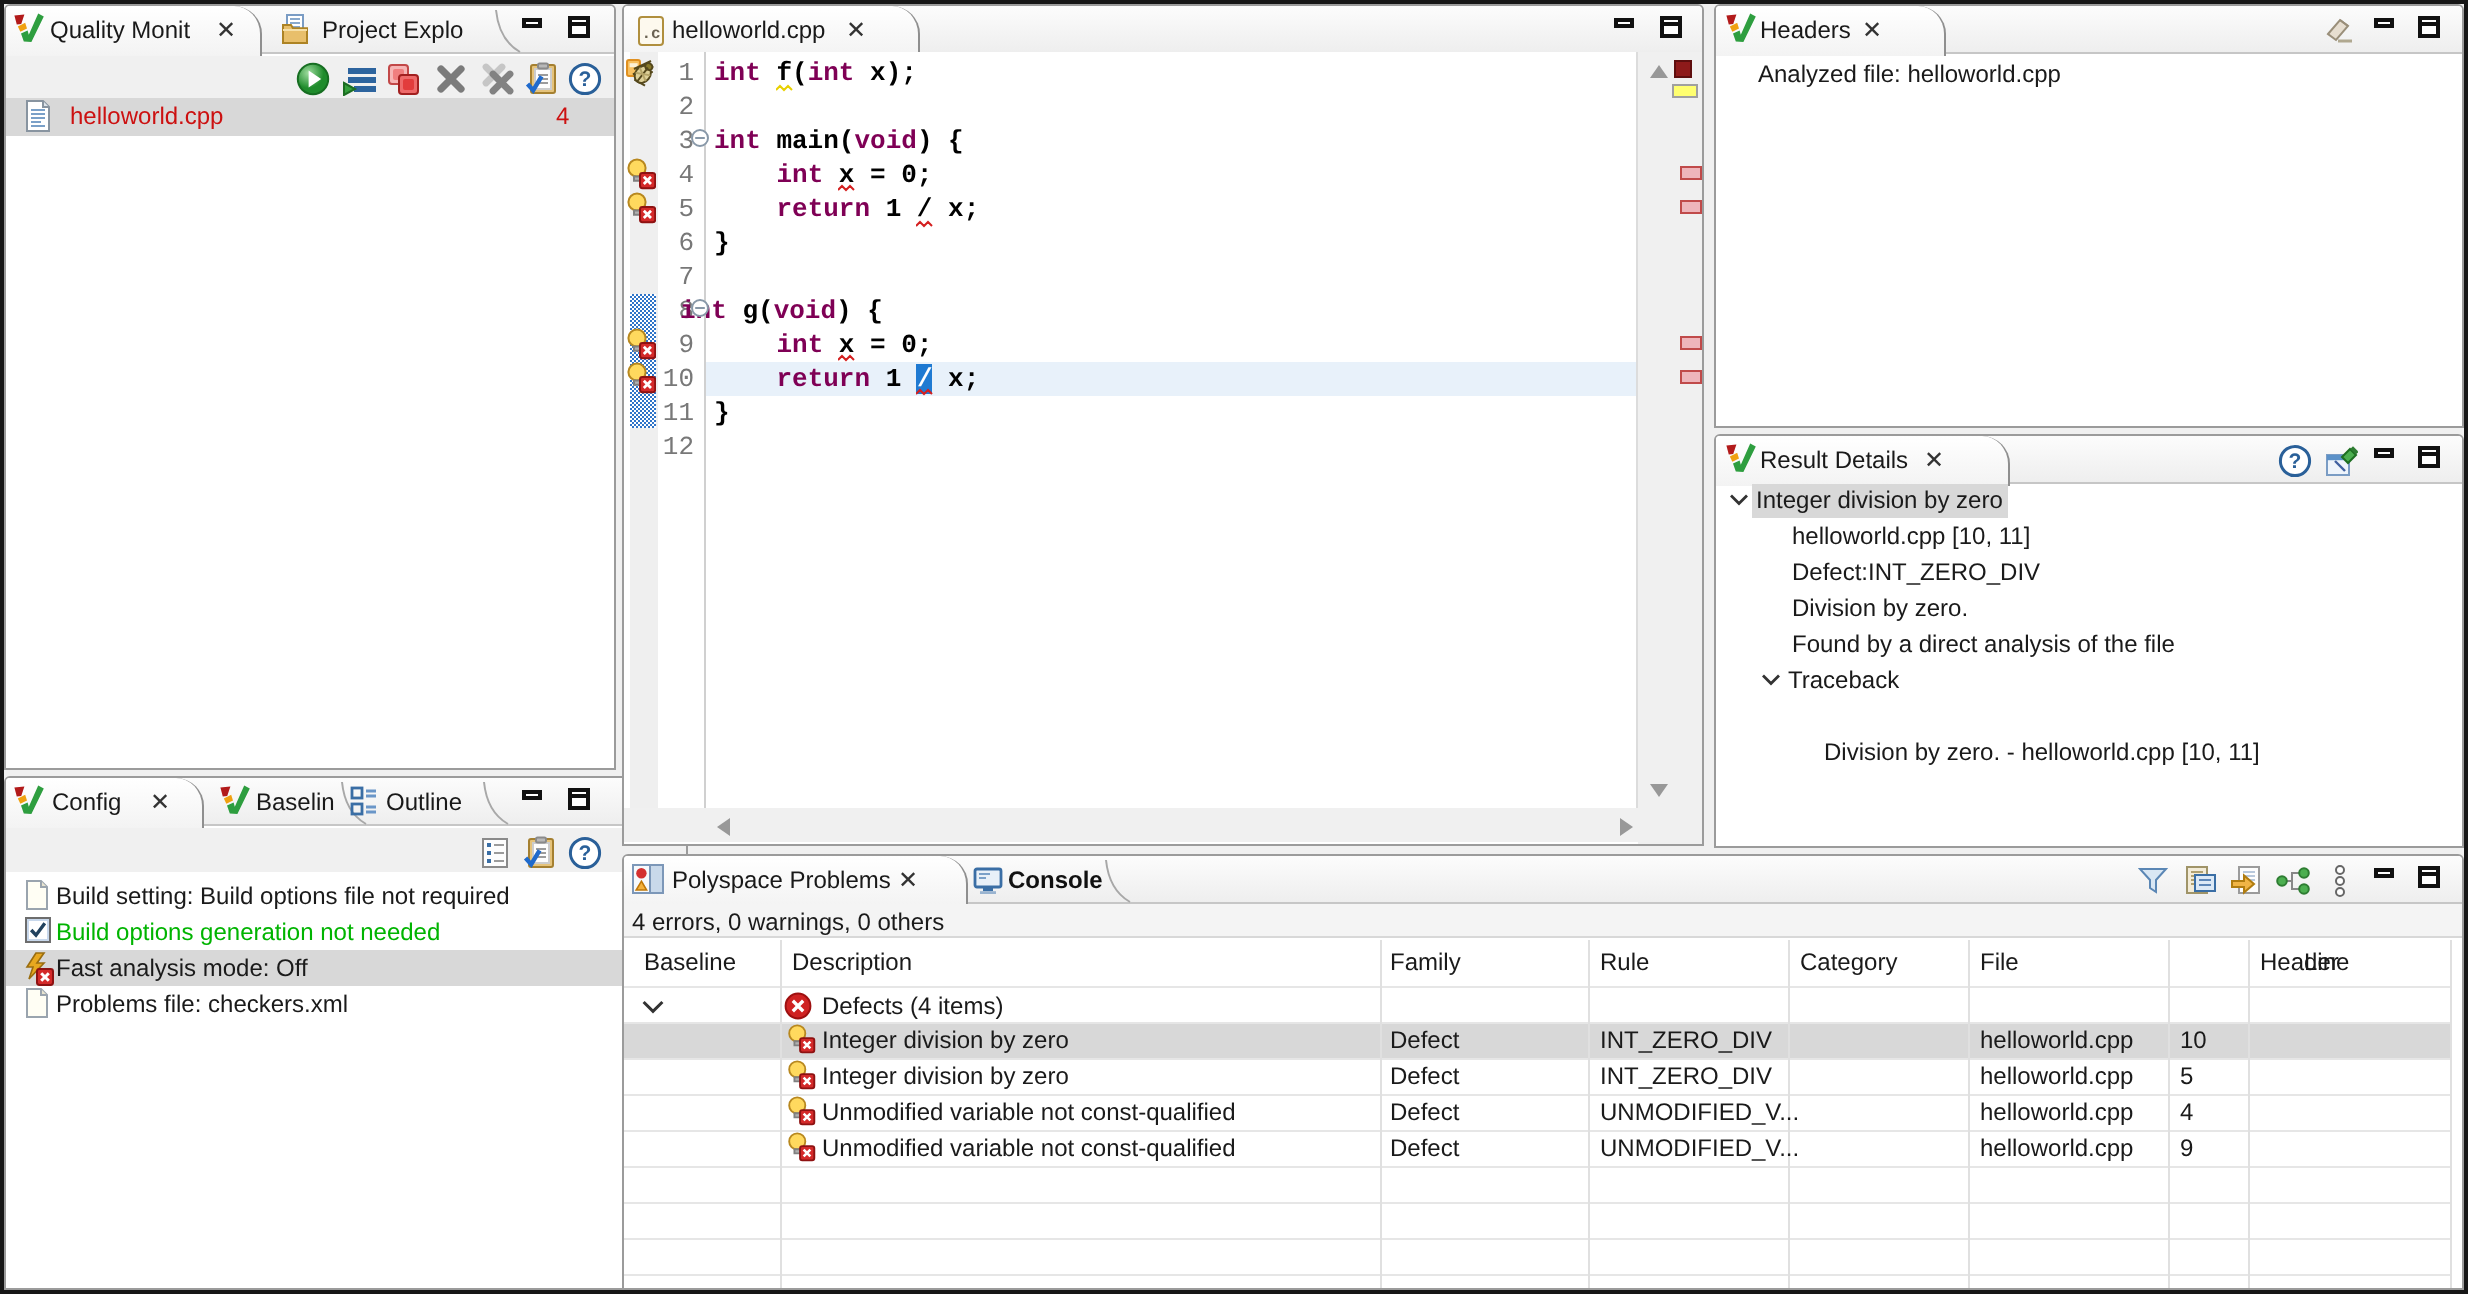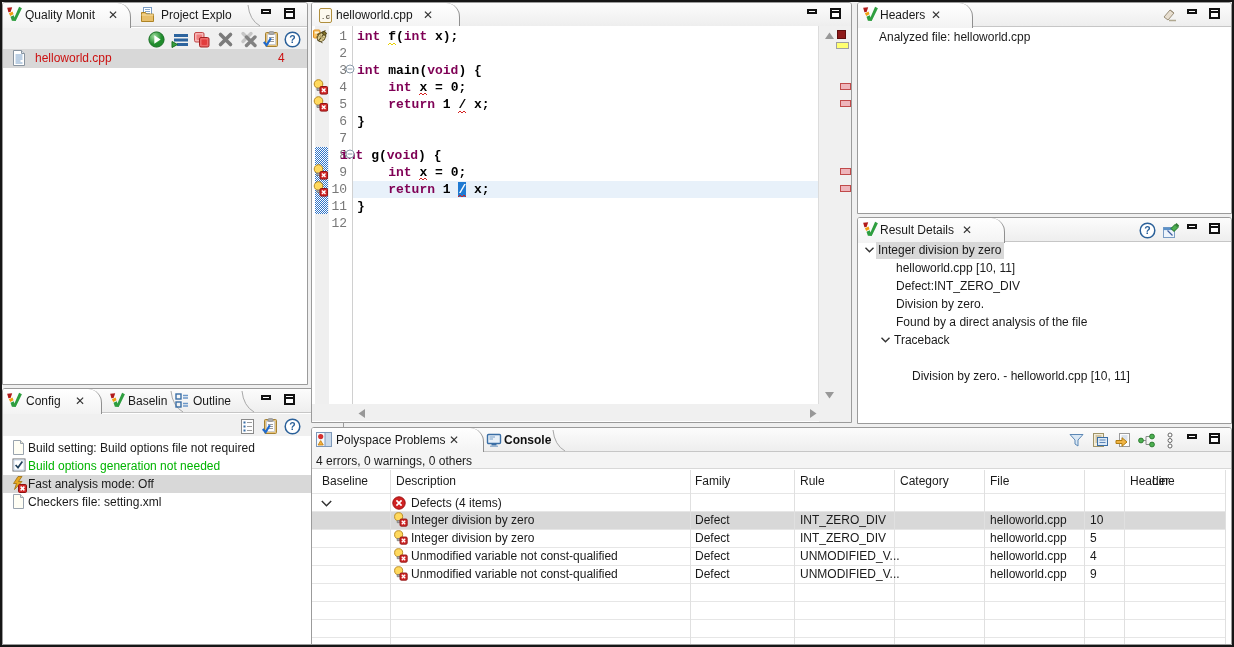--- a/index.html
+++ b/index.html
@@ -198,21 +198,21 @@
         <polygon points="7,0.5 2.5,7.5 5.5,7.5 3.5,13.5 11,5.5 7.5,5.5 11,0.5" fill="#e8a820" stroke="#9a6d10" stroke-width="0.8"></polygon>
         <rect x="7.5" y="8.5" width="8" height="8" rx="1.2" fill="#d42a2a" stroke="#8e1212"></rect>
         <path d="M9.6,10.6 l3.8,3.8 M13.4,10.6 l-3.8,3.8" stroke="#fff" stroke-width="1.5"></path>
       </svg>
   <div class="txt" style="left:25px; top:88px;">Fast analysis mode: Off</div>
 
   <svg class="ico" style="left:9px; top:105px;" width="13" height="15" viewBox="0 0 13 15">
         <path d="M1.5,0.5 h7 l3,3 v11 h-10 z" fill="#fffef4" stroke="#9aa4ae"></path>
         <path d="M8.5,0.5 v3 h3" fill="#e8e4d0" stroke="#9aa4ae"></path>
       </svg>
-  <div class="txt" style="left:25px; top:106px;">Checkers file: setting.xml</div>
+  <div class="txt" style="left:25px; top:106px;">Problems file: checkers.xml</div>
 </div>
 
 <div class="panel" id="pC" style="left:309px; top:0px; width:541px; height:421px;">
   <div class="tabbar"></div>
   <div class="tab active" style="left:0; width:148px;"></div>
   <svg class="ico" style="left:7px; top:5px;" width="13" height="15" viewBox="0 0 13 15">
         <rect x="0.5" y="0.5" width="12" height="14" rx="1.5" fill="#fdf9ee" stroke="#b08f3e"></rect>
         <text x="6.5" y="11" font-family="Liberation Mono" font-size="8" font-weight="bold" fill="#6b6353" text-anchor="middle">.c</text>
       </svg>
   <div class="tablbl" style="left:24px;">helloworld.cpp</div>

